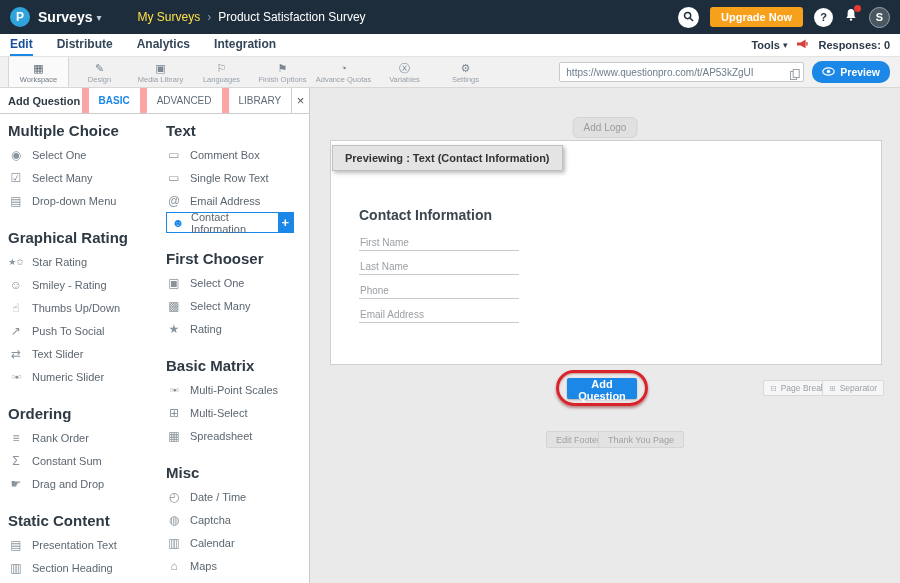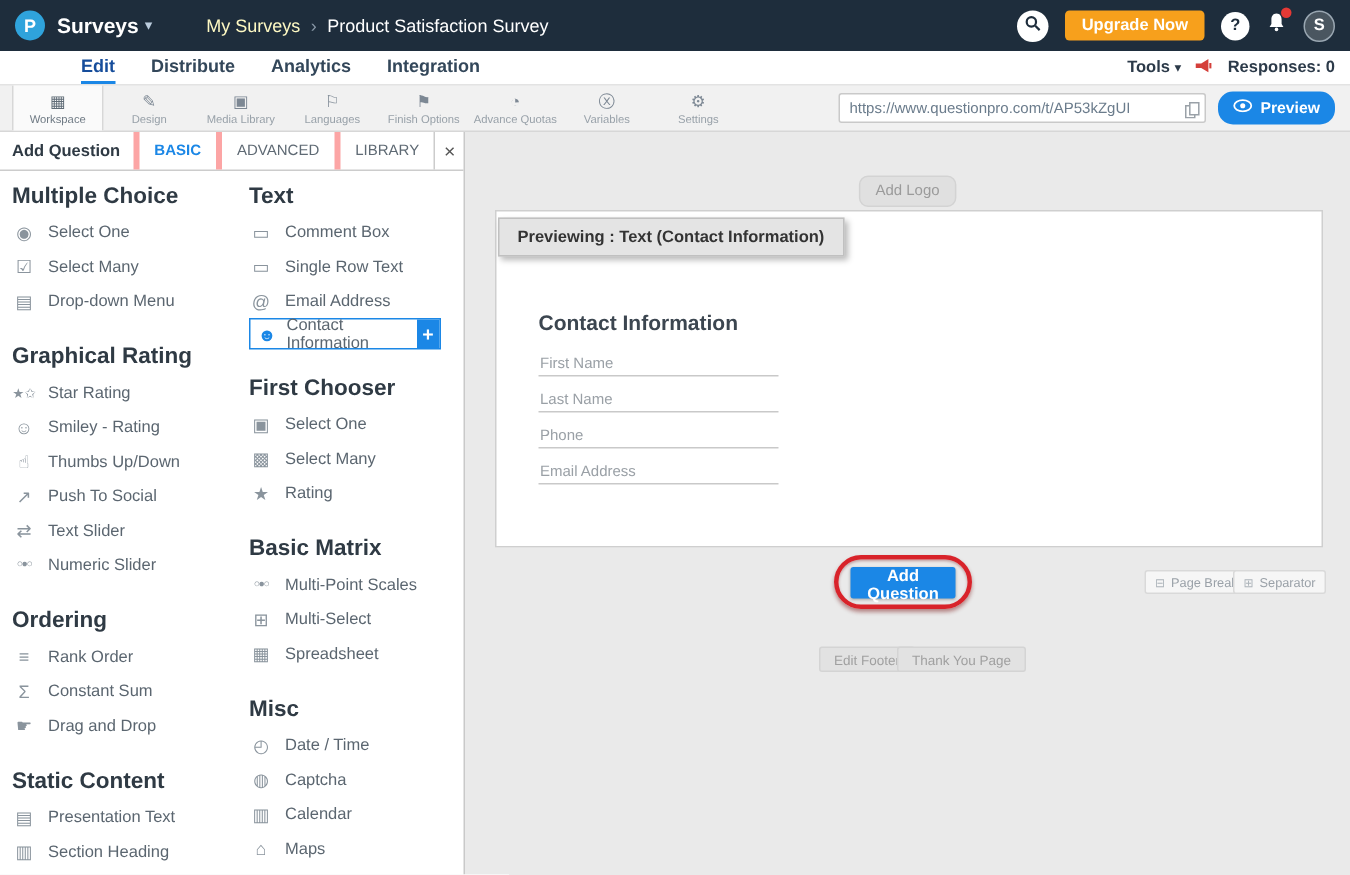--- a/index.html
+++ b/index.html
@@ -7,37 +7,37 @@
     font-family:"Liberation Sans","DejaVu Sans",sans-serif; background:#fff; }
 
   
   .topbar { height:34px; background:#1e2d3c; display:flex; align-items:center; padding:0 10px; }
   .logo-circle { width:20px; height:20px; border-radius:50%; background:#2fa3dc; color:#fff;
     font-size:12px; font-weight:bold; display:flex; align-items:center; justify-content:center; }
   .app-menu { display:flex; align-items:center; gap:4px; color:#fff; font-size:14px; font-weight:bold;
     margin-left:8px; cursor:pointer; }
   .app-menu .caret { font-size:10px; color:#bcd; }
   .crumbs { display:flex; align-items:center; gap:7px; margin-left:20px; font-size:12px; }
-  .crumb-parent { color:#fef9c3; cursor:pointer;padding-left:16px; }
+  .crumb-parent { color:#fde047; cursor:pointer;padding-left:16px; }
   .crumb-sep { color:#8a99a8; }
   .crumb-current { color:#fff; }
   .top-right { margin-left:auto; display:flex; align-items:center; gap:11px; }
   .search-circle { width:21px; height:21px; border-radius:50%; background:#fff; display:flex;
     align-items:center; justify-content:center; cursor:pointer; }
   .upgrade-btn { background:#f7a01c; color:#fff; border:none; font-size:11px; font-weight:bold;
     padding:4px 11px; border-radius:3px; cursor:pointer; }
   .help-circle { width:19px; height:19px; border-radius:50%; background:#fff; color:#1e2d3c;
     font-size:11px; font-weight:bold; display:flex; align-items:center; justify-content:center; cursor:pointer; }
   .bell-wrap { position:relative; cursor:pointer; display:flex; }
   .bell-badge { position:absolute; top:-3px; right:-3px; width:7px; height:7px; border-radius:50%; background:#e53935; }
   .avatar-circle { width:21px; height:21px; border-radius:50%; background:#4a5660; border:1px solid #9aa7b2;
     color:#fff; font-size:11px; font-weight:bold; display:flex; align-items:center; justify-content:center; cursor:pointer; }
 
   
-  .mainnav { height:22px; background:#fff; display:flex; align-items:stretch; padding:0 10px; font-size:12px;margin-left:44px; }
+  .mainnav { height:22px; background:#fff; display:flex; align-items:stretch; padding:0 10px; font-size:12px; }
   .nav-items { display:flex; gap:24px; }
   .nav-item { display:flex; align-items:center; color:#33475a; font-weight:600; cursor:pointer;
     border-bottom:2px solid transparent; }
   .nav-item.active { color:#164d9b; font-weight:700; border-bottom:2px solid #1b87e6; }
   .nav-right { margin-left:auto; display:flex; align-items:center; gap:10px; font-size:11px; color:#2c3a49; }
   .tools-btn { display:flex; align-items:center; gap:3px; font-weight:bold; cursor:pointer; }
   .tools-btn .caret { font-size:9px; }
   .responses { font-weight:600; }
 
   
@@ -59,21 +59,21 @@
   .preview-btn { height:22px; background:#1b87e6; color:#fff; border:none; border-radius:10px;
     font-size:10.5px; font-weight:bold; padding:0 10px; display:flex; align-items:center; gap:5px; cursor:pointer; }
 
   
   .body { display:flex; height:calc(583px - 88px); }
 
   
   .sidebar { width:310px; background:#fff; border-right:1px solid #c9c9c9; display:flex; flex-direction:column; }
   .sidebar-header { height:26px; display:flex; align-items:stretch; border-bottom:1px solid #ccc; flex:none; }
   .sh-title { width:104px; font-size:11px; font-weight:bold; color:#2f3a44; display:flex; align-items:center; padding-left:8px; }
-  .sh-tab { border-left:4px solid #fca5a5; padding:0 10px; font-size:10px; color:#5f6a74; display:flex;
+  .sh-tab { border-left:7px solid #fca5a5; padding:0 10px; font-size:10px; color:#5f6a74; display:flex;
     align-items:center; cursor:pointer; white-space:nowrap; }
   .sh-tab.active { color:#1b87e6; font-weight:bold; }
   .sh-close { border-left:1px solid #ccc; width:23px; margin-left:auto; display:flex; align-items:center;
     justify-content:center; font-size:13px; color:#555; cursor:pointer; }
   .sidebar-cols { display:flex; padding:2px 0 0 8px; flex:1; overflow:hidden; }
   .qcol { width:158px; }
   .qcol.second { width:142px; }
   .qgroup { margin-bottom:11px; }
   .qheading { font-size:15px; font-weight:bold; color:#2f3a44; padding:6px 0 4px; }
   .qitem { display:flex; align-items:center; height:23px; gap:8px; font-size:11px; color:#5b6670; cursor:pointer; }

